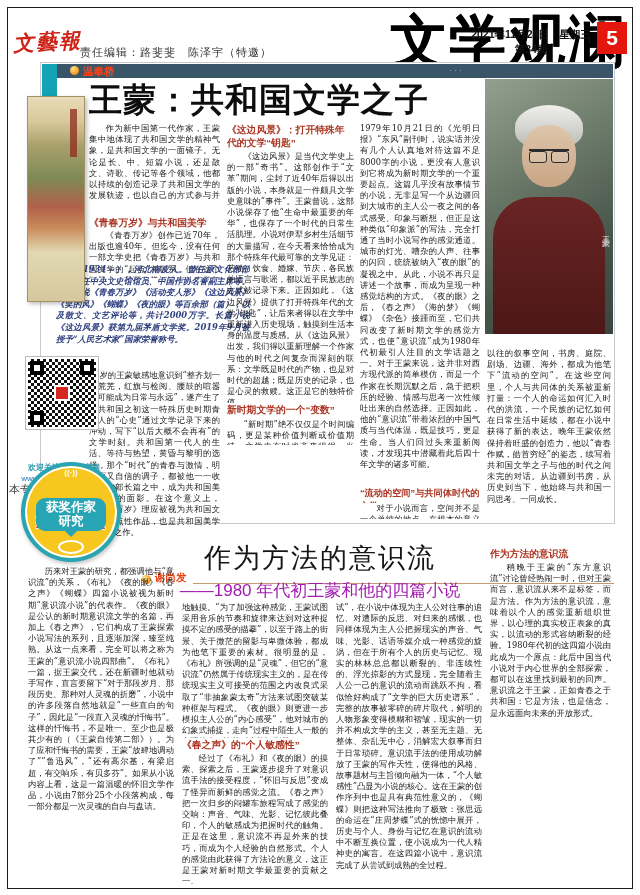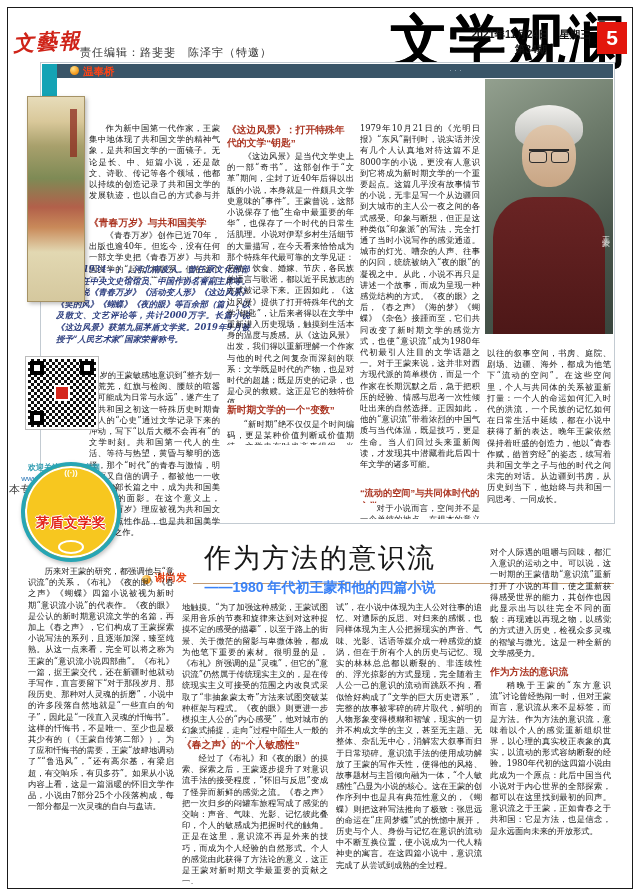--- a/index.html
+++ b/index.html
@@ -70,21 +70,21 @@
         border-radius:9px;padding:2px 4px 3px;color:#fff;font-weight:bold;font-size:12.5px;line-height:14px;text-align:center;}
   .bbub:after{content:"";position:absolute;left:50%;bottom:-6px;transform:translateX(-50%);
         border:7px solid transparent;border-top:7px solid #27a5b4;border-bottom:none;}
   .bsmile{position:absolute;left:50%;bottom:4px;transform:translateX(-50%);width:22px;height:10px;
         border:2px solid #fff;border-radius:50%;}
   
   .bbar{left:142px;top:526px;width:472px;height:14px;display:flex;align-items:flex-end;margin-top:44px;}
   .bbar .rule{flex:1;height:1px;background:#c29a72;margin-left:6px;}
   .btitle{left:150px;top:541px;width:340px;text-align:center;font-size:27px;font-weight:500;color:#161616;
           letter-spacing:2px;line-height:34px;}
-  .bsub{left:150px;top:579px;width:340px;text-align:center;font-size:14px;font-weight:bold;color:#3b82f6;}
+  .bsub{left:150px;top:579px;width:340px;text-align:center;font-size:17px;font-weight:normal;color:#a21caf;}
 </style>
 </head>
 <body>
 
 <div id="page">
   <div class="frame"></div>
 
   <div class="abs logo">文藝報</div>
   <div class="abs credit sans">责任编辑：路斐斐　陈泽宇（特邀）</div>
   <div class="abs mtitle">文学观澜</div>
@@ -94,20 +94,21 @@
   </div>
   <div class="abs pnum sans">5</div>
 
   <section class="abs topbox">
     <div class="abs teal-sq"></div>
     <div class="abs slate-bar"></div>
     <div class="abs orb" style="left:29px;top:3px;"></div>
     <div class="abs sec-label sans" style="left:42px;top:1px;">温奉桥</div>
     <div class="abs bar-dots sans">···</div>
 
+    <h1 class="abs headline sans" style="margin:0;">王蒙：共和国文学之子</h1>
 
     <div class="abs photo">
       <div class="ph-hair"></div>
       <div class="ph-face"></div>
       <div class="ph-gl">
           <b></b>
           <b></b>
         </div>
       <div class="ph-body"></div>
       <div class="ph-cap sans">王蒙</div>
@@ -154,20 +155,24 @@
   <div class="abs qrcap">
     <div class="qrc1 sans">欢迎关注中国作家网</div>
     <div class="qrc2 sans">www.chinawriter.com.cn</div>
     <div class="qrc3">本专刊与中国作家网合办</div>
   </div>
 
   <div class="abs badge sans">
     <div class="bcirc">
       <div class="bsig">((·))</div>
       <div class="bmao">茅盾文学奖</div>
+      <div class="bbub">
+        <div>获奖作家</div>
+        <div>研究</div>
+      </div>
       <div class="bsmile"></div>
     </div>
   </div>
 
   <section>
     <div class="abs bbar">
       <span class="orb"></span>
       <span class="sec-label sans" style="color:#e84315;margin-left:4px;">谢尚发</span>
       <span class="rule"></span>
     </div>
@@ -183,18 +188,17 @@
       <div class="p" style="height:136px;">地触摸。“为了加强这种感觉，王蒙试图采用音乐的节奏和旋律来达到对这种捉摸不定的感受的描摹”，以至于路上的街景、关于微茫的留影与卑微体验，都成为他笔下重要的素材。很明显的是，《布礼》所强调的是“灵魂”，但它的“意识流”仍然属于传统现实主义的，是在传统现实主义可接受的范围之内改良式采取了“非抽象蒙太奇”方法来试图突破某种框架与程式。《夜的眼》则更进一步模拟主人公的“内心感受”，他对城市的幻象式捕捉，走向“过程中陌生人一般的心理体会，比起《布礼》则是</div>
       <div class="shead" style="height:15px;">《春之声》的“个人敏感性”</div>
       <div class="p ind" style="height:131px;">经过了《布礼》和《夜的眼》的摸索、探索之后，王蒙逐步提升了对意识流手法的接受程度，“怀旧与反思”变成了怪异而新鲜的感觉之流。《春之声》把一次归乡的闷罐车旅程写成了感觉的交响：声音、气味、光影、记忆彼此叠印，个人的敏感成为把握时代的触角。正是在这里，意识流不再是外来的技巧，而成为个人经验的自然形式。个人的感觉由此获得了方法论的意义，这正是王蒙对新时期文学最重要的贡献之一。</div>
     </div>
 
     <div class="col" style="left:336px;top:602px;width:146px;">
       <div class="p" style="height:282px;">试”，在小说中体现为主人公对往事的追忆、对遭际的反思、对归来的感慨，也同样体现为主人公把握现实的声音、气味、光影、话语等媒介成一种感觉的旋涡，但在于所有个人的历史与记忆、现实的林林总总都以断裂的、非连续性的、浮光掠影的方式显现，完全随着主人公一己的意识的流动而跳跃不拘，看似恰好构成了“文学的巨大历史谱系”，完整的故事被零碎的碎片取代，鲜明的人物形象变得模糊和褶皱，现实的一切并不构成文学的主义，甚至无主题、无整体、杂乱无中心，消解宏大叙事而归于日常琐碎。意识流手法的使用成功解放了王蒙的写作天性，使得他的风格、故事题材与主旨倾向融为一体，“个人敏感性”凸显为小说的核心。这在王蒙的创作序列中也是具有典范性意义的，《蝴蝶》则把这种写法推向了极致：张思远的命运在“庄周梦蝶”式的恍惚中展开，历史与个人、身份与记忆在意识的流动中不断互换位置，使小说成为一代人精神史的寓言。在这四篇小说中，意识流完成了从尝试到成熟的全过程。</div>
     </div>
 
     <div class="col" style="left:490px;top:547px;width:121px;">
-      <div class="p" style="height:118px;">对个人际遇的咀嚼与回味，都汇入意识的运动之中。可以说，这一时期的王蒙借助“意识流”重新打开了小说的耳目，使之重新获得感受世界的能力，其创作也因此显示出与以往完全不同的面貌：再现难以再现之物，以感觉的方式进入历史，检视众多灵魂的褶皱与微光。这是一种全新的文学感受力。</div>
       <div class="shead" style="height:15px;">作为方法的意识流</div>
       <div class="p ind" style="height:204px;">稍晚于王蒙的“东方意识流”讨论曾经热闹一时，但对王蒙而言，意识流从来不是标签，而是方法。作为方法的意识流，意味着以个人的感觉重新组织世界，以心理的真实校正表象的真实，以流动的形式容纳断裂的经验。1980年代初的这四篇小说由此成为一个原点：此后中国当代小说对于内心世界的全部探索，都可以在这里找到最初的回声。意识流之于王蒙，正如青春之于共和国：它是方法，也是信念，是永远面向未来的开放形式。</div>
     </div>
   </section>
 </div>
 
 </body></html>

